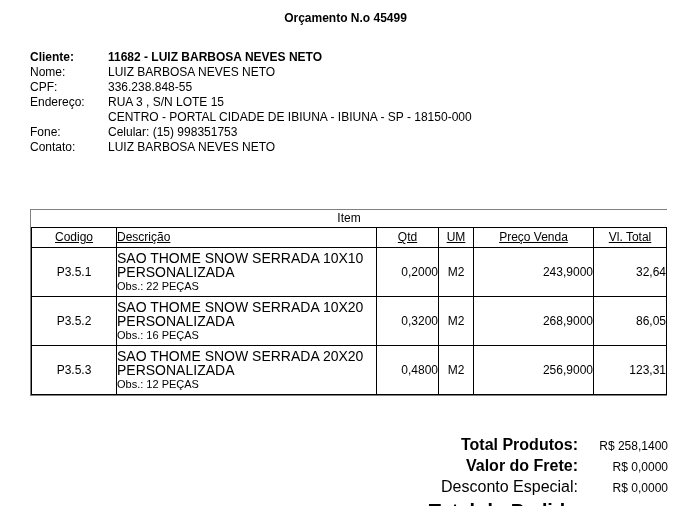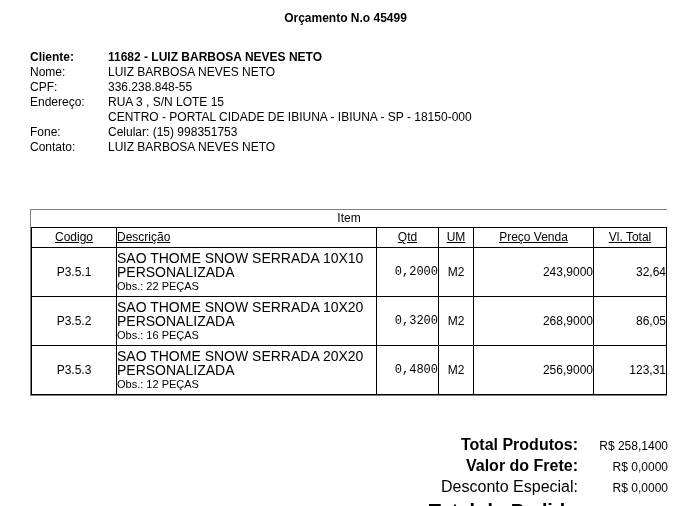--- a/index.html
+++ b/index.html
@@ -110,21 +110,21 @@
     vertical-align: middle;
   }
   td.c-desc {
     text-align: left;
     padding: 3px 0 3px 6px;
     vertical-align: top;
     line-height: 14px;
   }
   td.c-desc .d-line { font-size: 14px; white-space: nowrap; }
   td.c-desc .d-obs  { font-size: 11px; white-space: nowrap; }
-  td.c-qtd   { text-align: right; padding-right: 6px; font-size: 12px; font-family: Liberation Mono, monospace; }
+  td.c-qtd   { text-align: right; padding-right: 6px; font-size: 12px; }
   td.c-um    { text-align: center;  padding-left: 5px; font-size: 12px; margin-left: 20px; }
   td.c-preco { text-align: right; padding-right: 7px; font-size: 12px; }
   td.c-total { text-align: right; padding-right: 7px; font-size: 12px; }
   tr.data-row td { height: 48px; }
 
   
   .totals {
     position: absolute;
     top: 411px;
     left: 350px;

